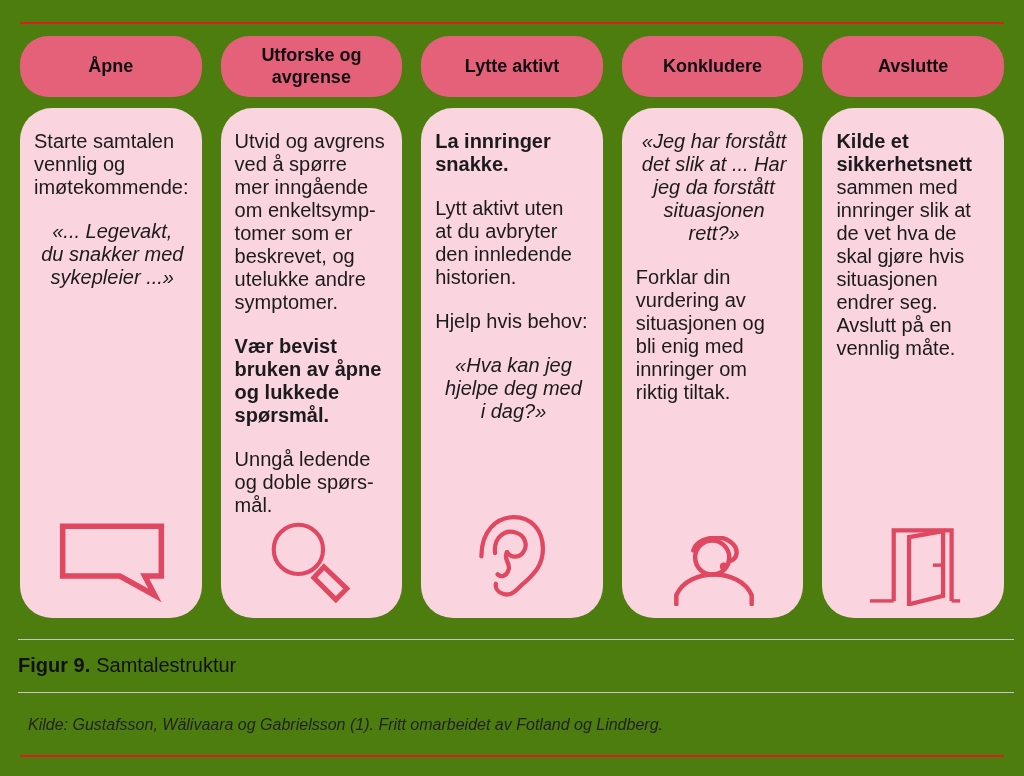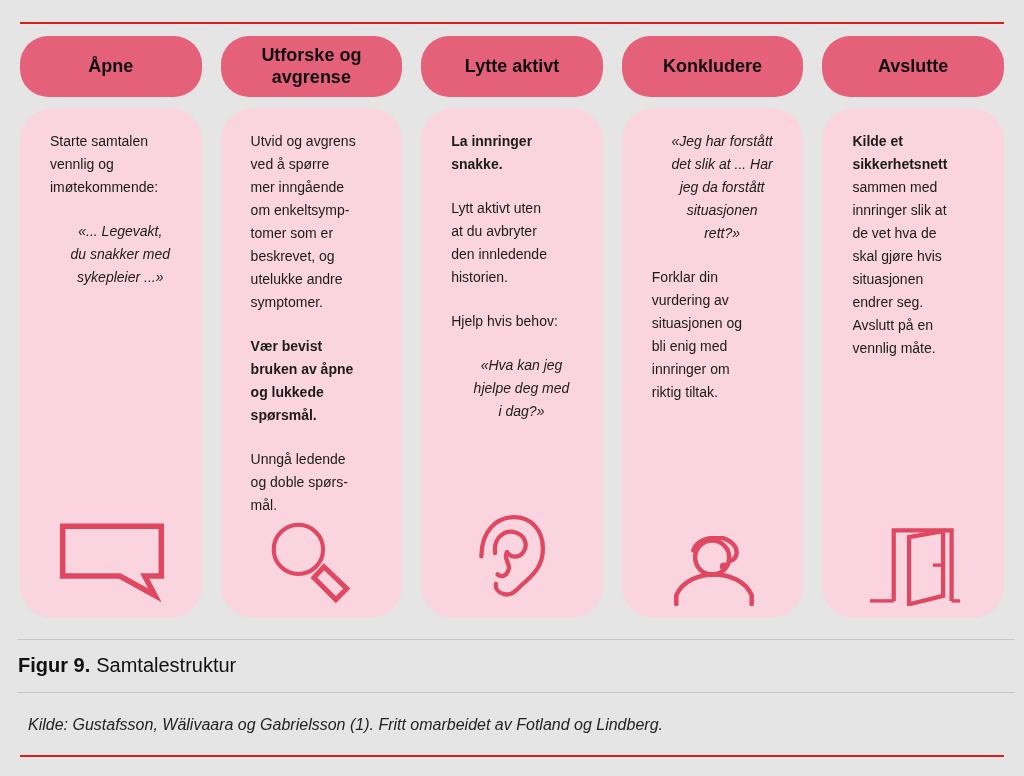--- a/index.html
+++ b/index.html
@@ -1,17 +1,17 @@
 <!DOCTYPE html>
 <html><head>
 <meta charset="utf-8">
 <style>
   html,body{margin:0;padding:0;background:#ffffff;}
   .page{
-    position:relative;width:1024px;height:776px;background:#e5e5e5;overflow:hidden;
+    position:relative;width:1024px;height:776px;background:#4d7c0f;overflow:hidden;
     font-family:"Liberation Sans","DejaVu Sans",sans-serif;color:#1b1b1d;
   }
   .rule{position:absolute;left:20px;right:20px;}
   .rule-red{height:2px;background:#da1e20;}
   .rule-red.top{top:22px;}
   .rule-red.bottom{top:755px;}
   .rule-gray{height:1px;background:#c7c7c7;}
   .rule-gray.g1{top:639px;left:18px;right:10px;}
   .rule-gray.g2{top:692px;left:18px;right:10px;}
 
@@ -25,21 +25,21 @@
     display:flex;align-items:center;justify-content:center;text-align:center;
     font-weight:700;font-size:18px;line-height:1.18;white-space:pre-line;
     margin-bottom:11px;
   }
   .panel{
     height:510px;box-sizing:border-box;border-radius:32px;background:#fad4de;
     padding:22px 11px 12px 14px;
     display:flex;flex-direction:column;justify-content:space-between;
   }
   .panel p{
-    margin:0 0 21px 16px;font-size:14px;line-height:23px;white-space:pre-line;
+    margin:0 0 21px 0;font-size:20px;line-height:23px;white-space:pre-line;
     color:#1b1b1d;
   }
   .panel p:last-child{margin-bottom:0;}
   .p-bold{font-weight:700;color:#111113;}
   .p-italic{font-style:italic;text-align:center;}
   .m0{margin-bottom:0 !important;}
   .icon-wrap{display:flex;justify-content:center;align-items:flex-end;flex:0 0 auto;}
   .icon-wrap svg{display:block;}
 
   .caption{

